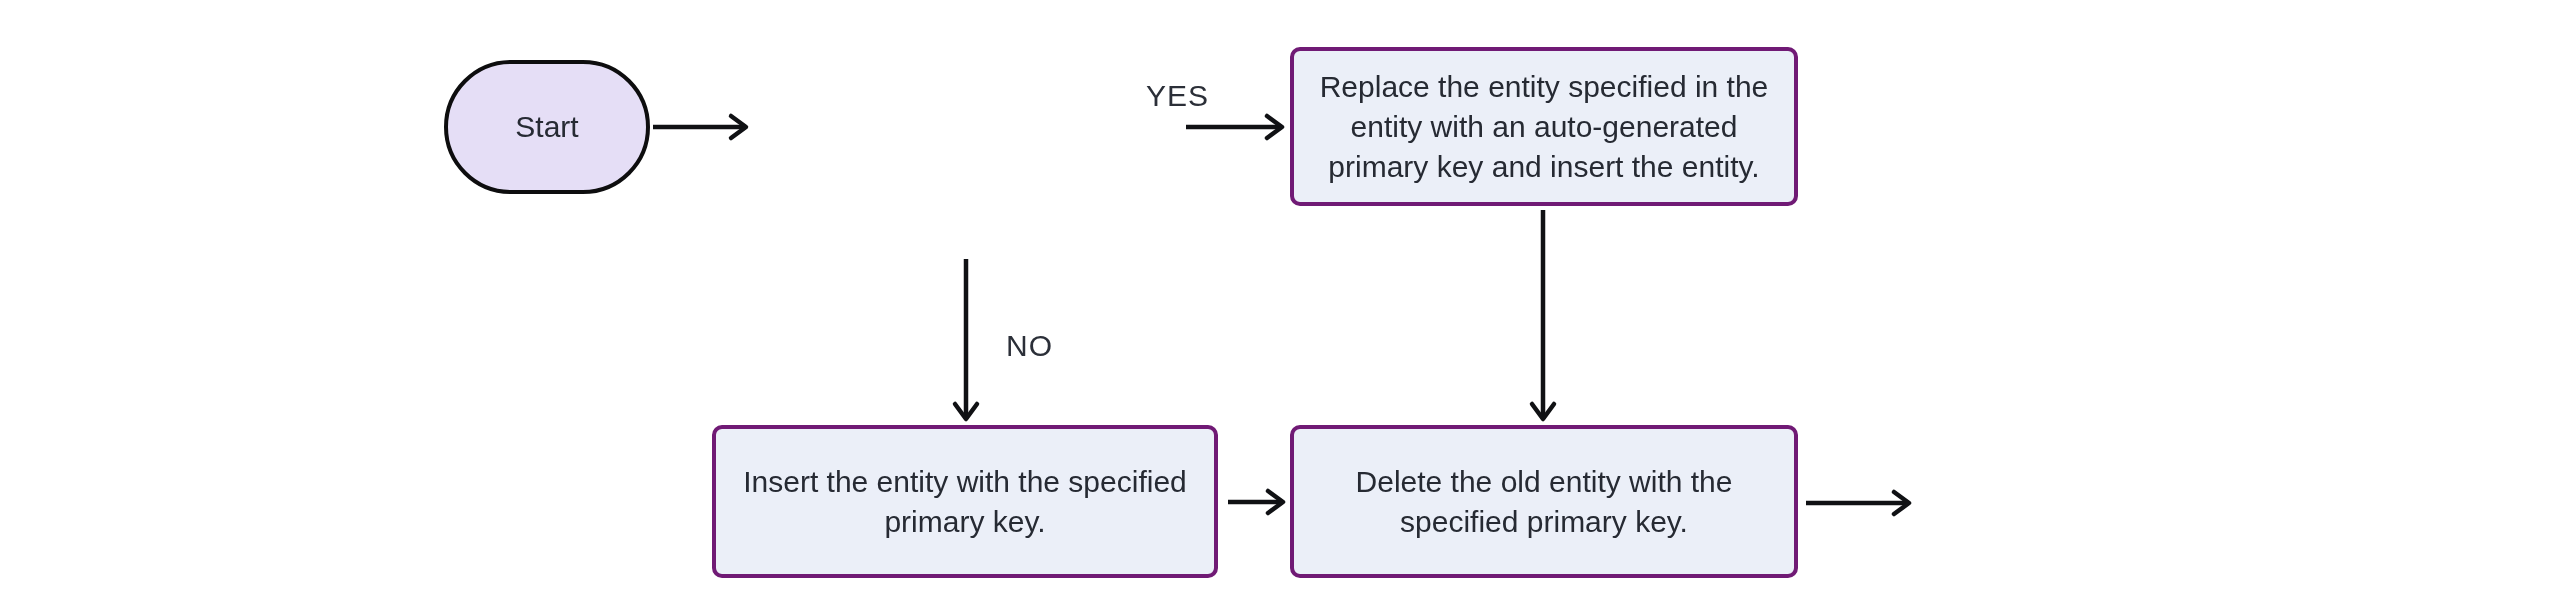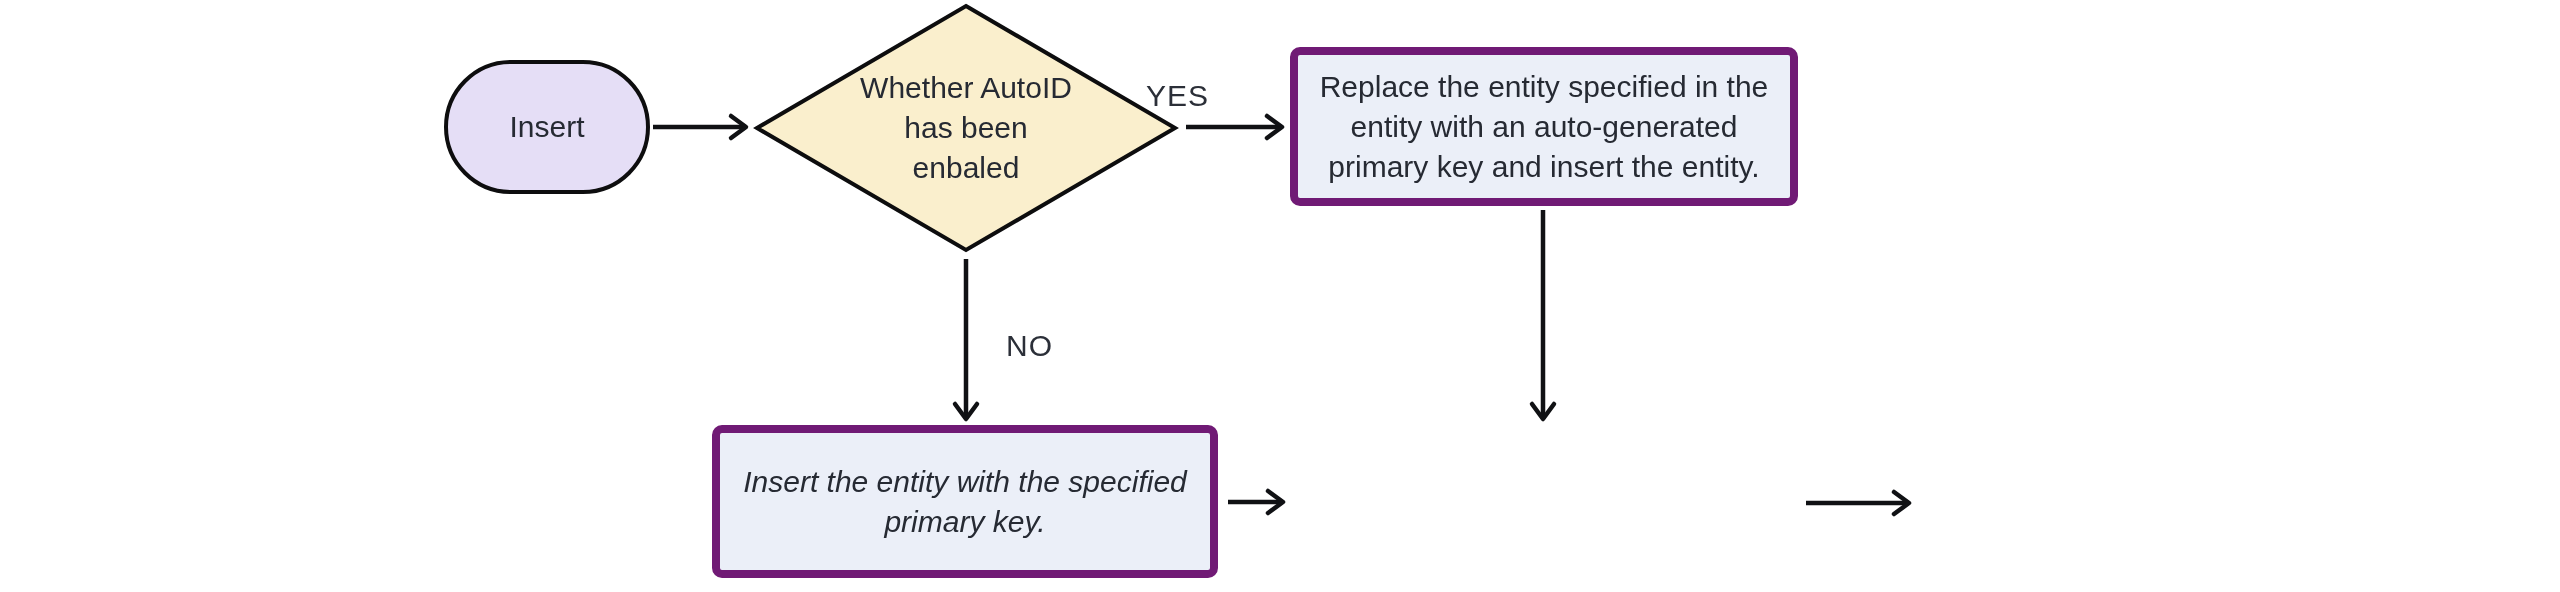--- a/index.html
+++ b/index.html
@@ -29,21 +29,21 @@
     box-sizing: border-box;
     z-index: 2;
   }
   .stadium {
     background: #e5def6;
     border: 4px solid #0d0d0e;
     border-radius: 70px;
   }
   .rect {
     background: #ebeff8;
-    border: 8px solid #701a75;
+    border: 4px solid #701a75;
     border-radius: 10px;
     padding: 0 14px;
   }
   .diamond { background: transparent; border: none; }
   .diamond .shape { position: absolute; left: 0; top: 0; }
   .diamond .label { position: relative; z-index: 1; }
   .edge-label {
     position: absolute;
     font-size: 30px;
     line-height: 30px;
@@ -68,38 +68,34 @@
     <line x1="966" y1="259" x2="966" y2="419" stroke="#101114" stroke-width="4.5" marker-end="url(#arrowhead)"></line>
     <line x1="1543" y1="210" x2="1543" y2="419" stroke="#101114" stroke-width="4.5" marker-end="url(#arrowhead)"></line>
     <line x1="1228" y1="502" x2="1283" y2="502" stroke="#101114" stroke-width="4.5" marker-end="url(#arrowhead)"></line>
     <line x1="1806" y1="503" x2="1909" y2="503" stroke="#101114" stroke-width="4.5" marker-end="url(#arrowhead)"></line>
   </svg>
 
   <div class="edge-label" style="left:1146px; top:81px;">YES</div>
   <div class="edge-label" style="left:1006px; top:331px;">NO</div>
 
   <div class="node stadium" style="left:444px; top:60px; width:206px; height:134px;">
-    <span class="label">Insert</span>
+    <span class="label">Start</span>
   </div>
 
-  <div class="node diamond" style="left:753px; top:2px; width:426px; height:252px;">
-    <svg class="shape" width="426" height="252" viewBox="0 0 426 252">
-      <polygon points="213,4 422,126 213,248 4,126" fill="#faefcd" stroke="#0d0d0e" stroke-width="4"></polygon>
-    </svg>
-    <span class="label">Whether AutoID
-has been
-enbaled</span>
-  </div>
 
   <div class="node rect" style="left:1290px; top:47px; width:508px; height:159px;">
     <span class="label">Replace the entity specified in the
 entity with an auto-generated
 primary key and insert the entity.</span>
   </div>
 
-  <div class="node rect" style="left:712px; top:425px; width:506px; height:153px;font-style:italic;">
+  <div class="node rect" style="left:712px; top:425px; width:506px; height:153px;">
     <span class="label">Insert the entity with the specified
 primary key.</span>
   </div>
 
+  <div class="node rect" style="left:1290px; top:425px; width:508px; height:153px;">
+    <span class="label">Delete the old entity with the
+specified primary key.</span>
+  </div>
 
 
 </div>
 
 </body></html>

